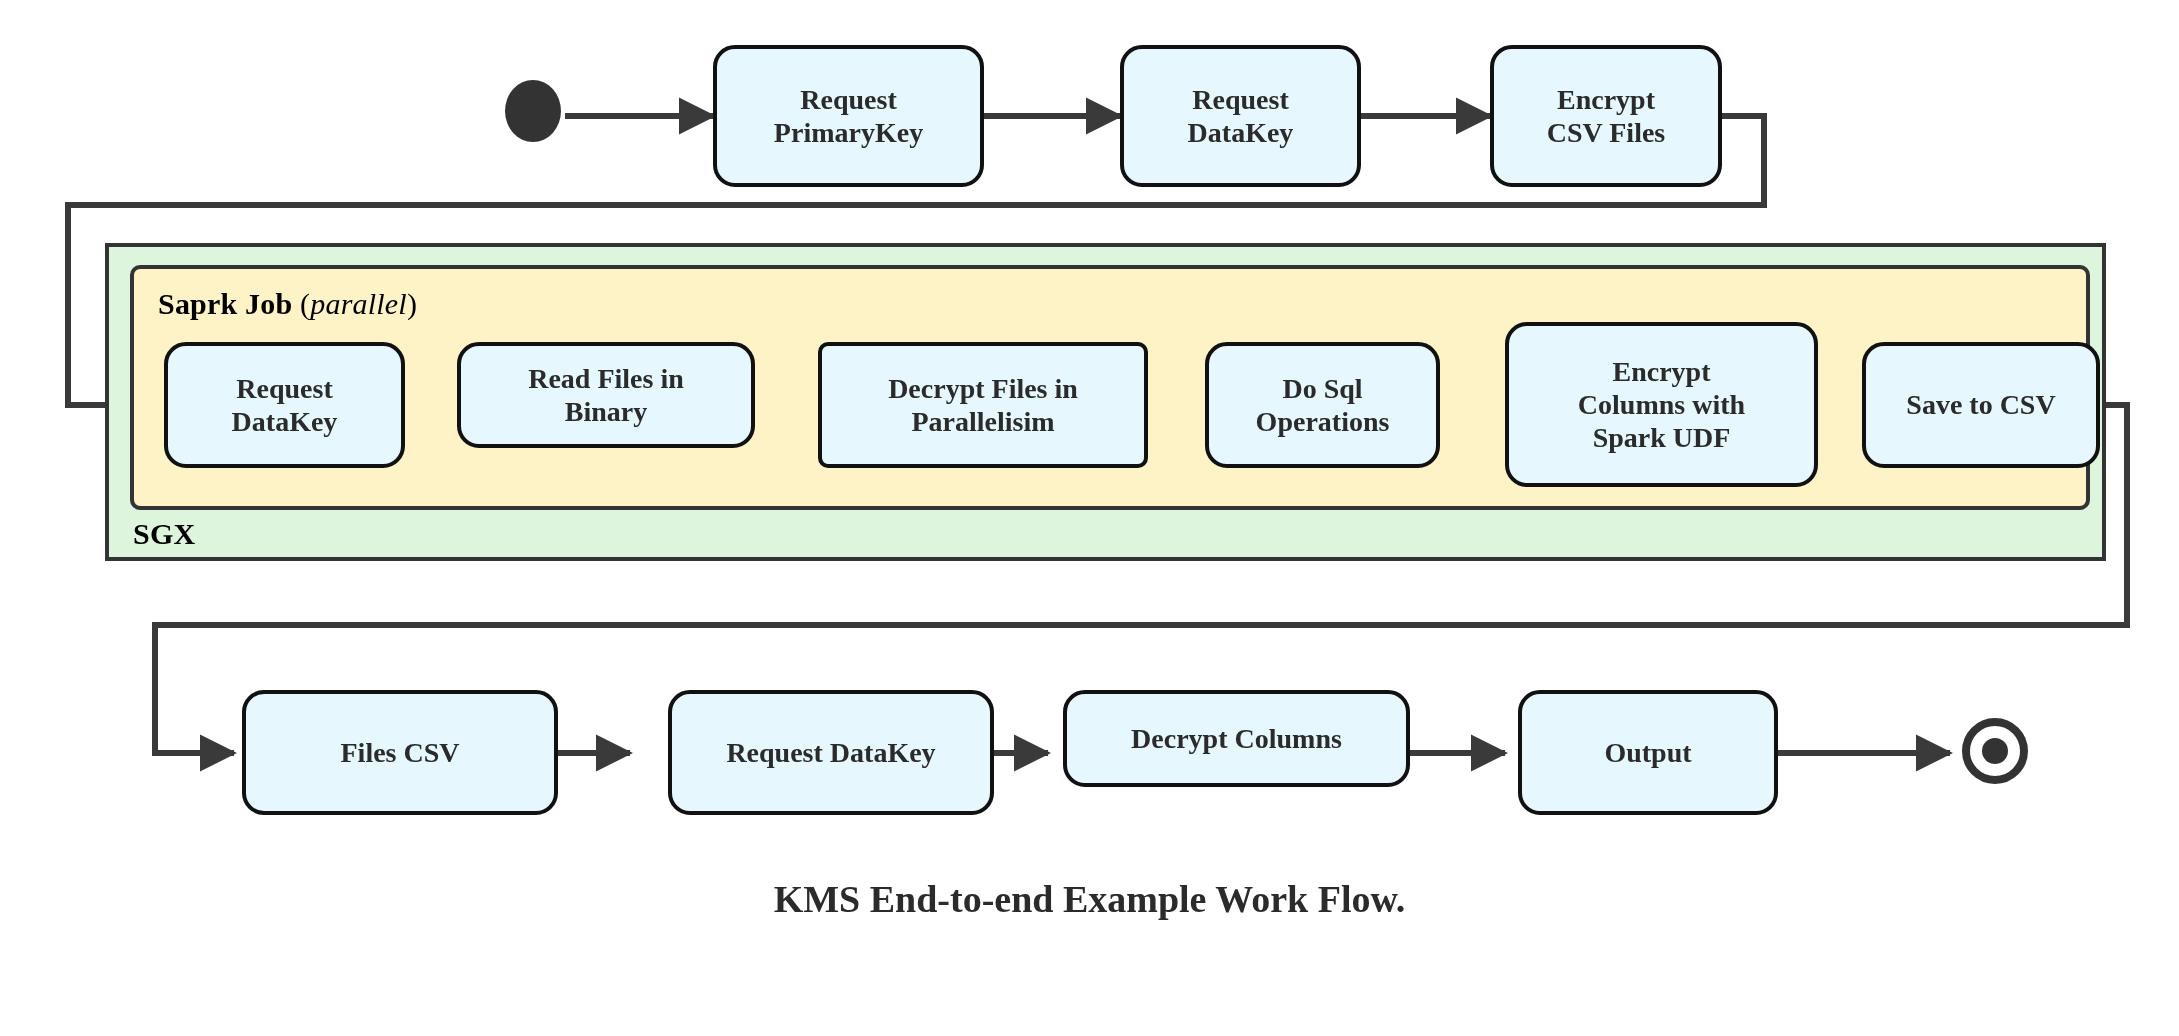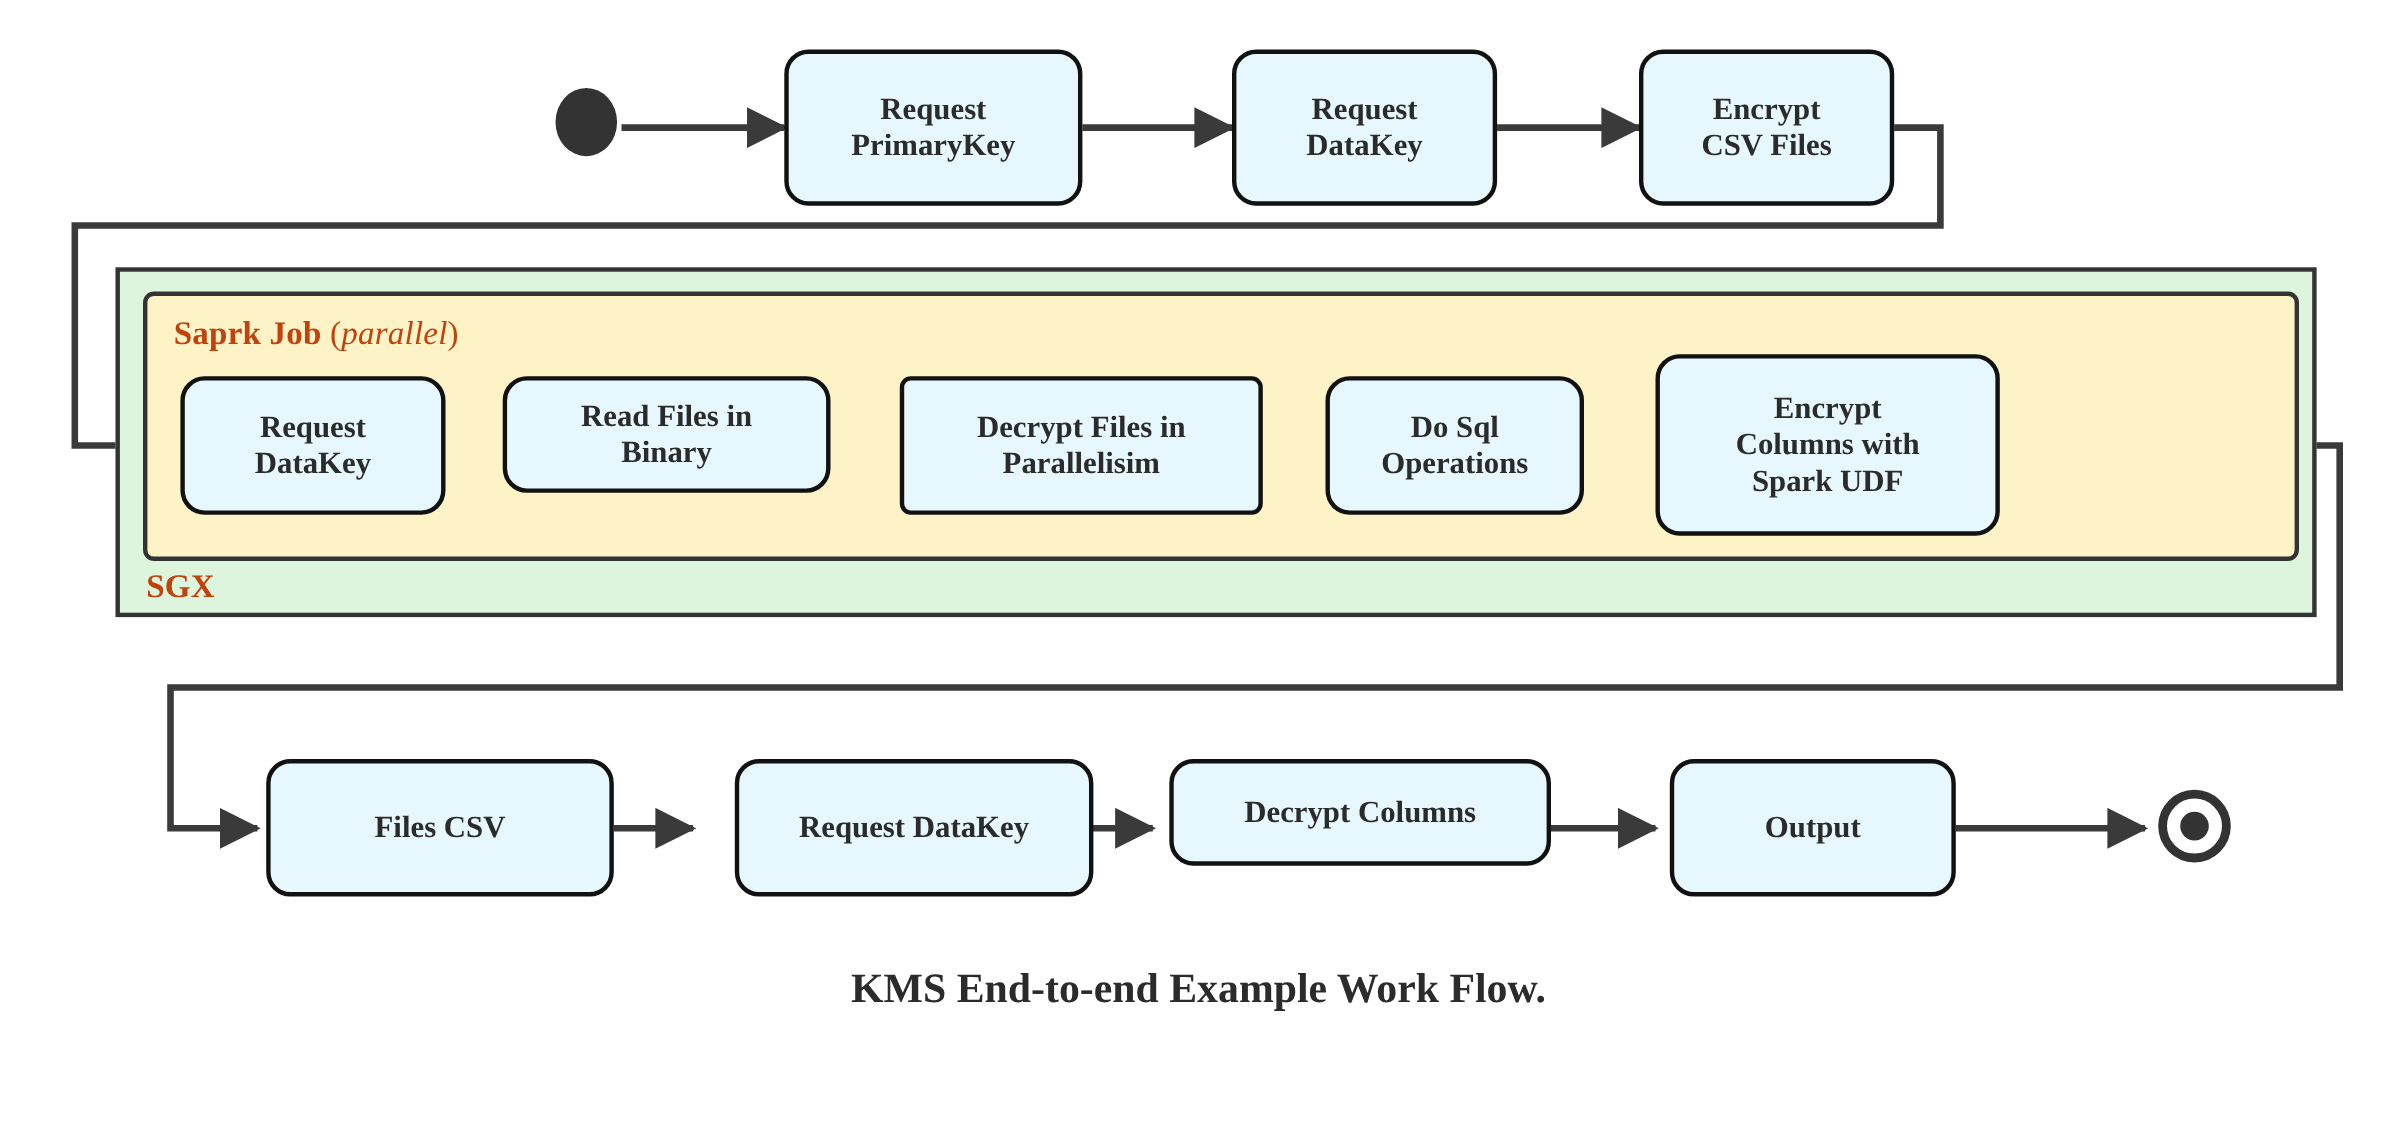--- a/index.html
+++ b/index.html
@@ -46,21 +46,21 @@
     width: 1960px;
     height: 245px;
     background: #fdf3c6;
     border-radius: 10px;
     z-index: 2;
   }
   .container-label {
     position: absolute;
     font-weight: bold;
     font-size: 30px;
-    color: #c2410c;
+    color: #000000;
     white-space: nowrap;
     letter-spacing: 0.2px;
   }
   #spark-label {
     left: 24px;
     top: 18px;
     z-index: 3;
   }
   #spark-label .paren {
     font-weight: normal;
@@ -237,20 +237,25 @@
   </div>
 
   <div class="node" style="left:1505px; top:322px; width:313px; height:165px;">
     <span>
       <span>Encrypt</span>
       <span>Columns with</span>
       <span>Spark UDF</span>
     </span>
   </div>
 
+  <div class="node" style="left:1862px; top:342px; width:238px; height:126px;">
+    <span>
+      <span>Save to CSV</span>
+    </span>
+  </div>
 
   <div class="node" style="left:242px; top:690px; width:316px; height:125px;">
     <span>
       <span>Files CSV</span>
     </span>
   </div>
 
   <div class="node" style="left:644px; top:690px; width:326px; height:125px;margin-left:24px;">
     <span>
       <span>Request DataKey</span>

